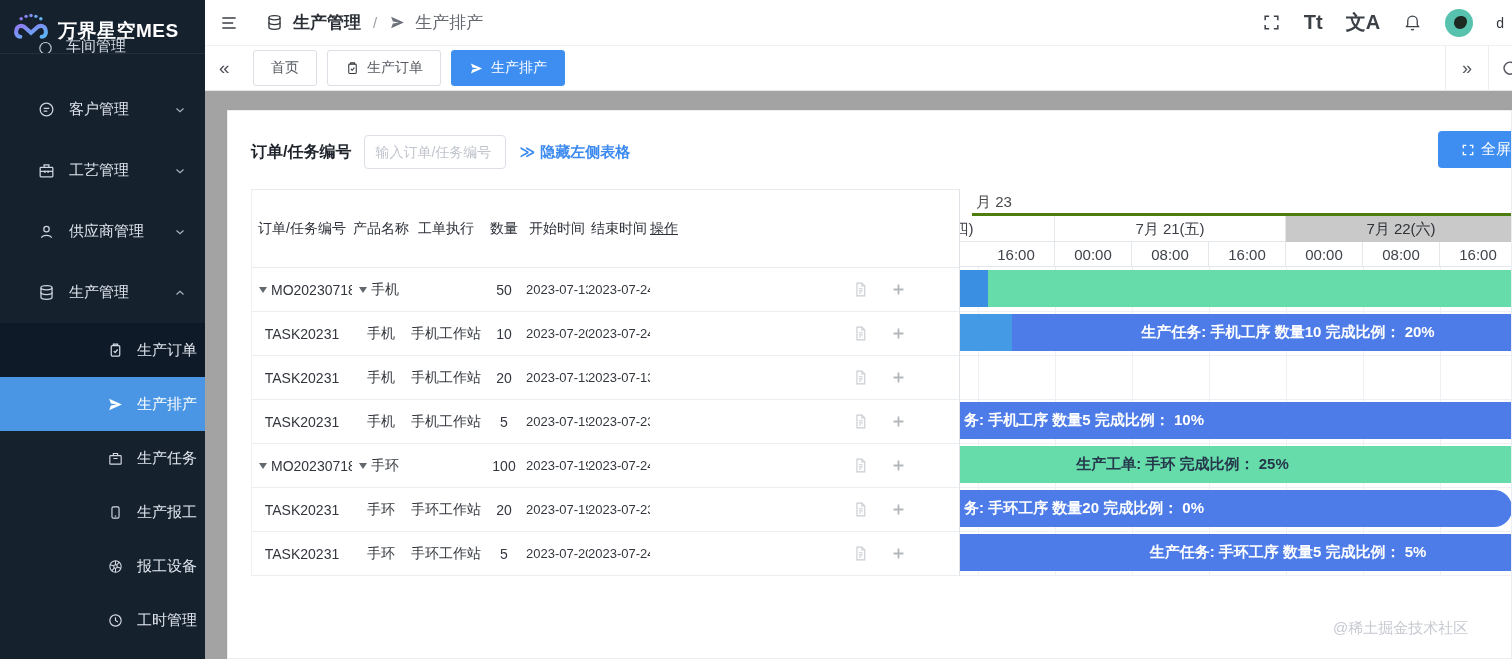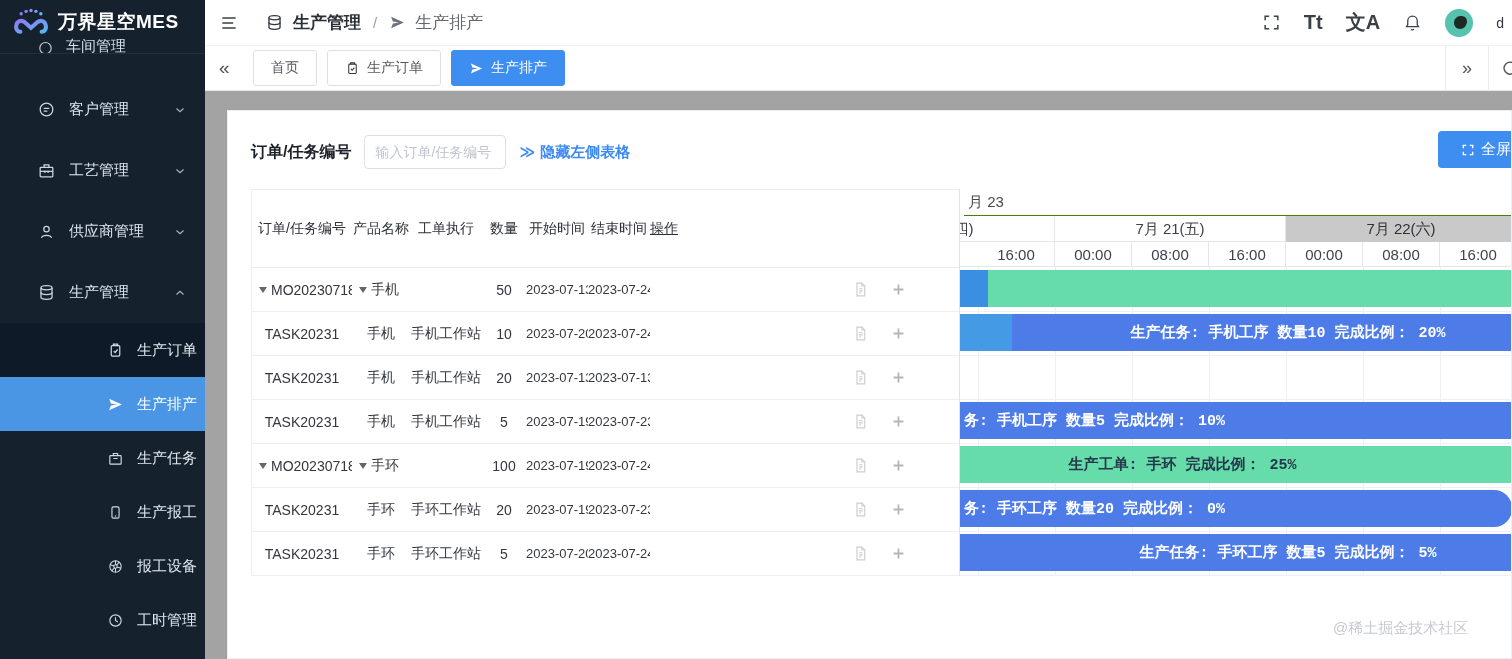--- a/index.html
+++ b/index.html
@@ -2,21 +2,21 @@
 <html><head>
 <meta charset="utf-8">
 <style>
   * { margin:0; padding:0; box-sizing:border-box; }
   html,body { width:1512px; height:659px; overflow:hidden; }
   body { font-family:"Liberation Sans","DejaVu Sans",sans-serif; }
   .app { position:relative; width:1512px; height:659px; overflow:hidden; background:#f0f2f5; }
 
   
   .sidebar { position:absolute; left:0; top:0; width:205px; height:659px; background:#16212e; z-index:5; }
-  .logo-row { position:absolute; top:0; left:0; right:0; height:44px; display:flex; align-items:center; padding-left:13px; gap:9px; }
+  .logo-row { position:absolute; top:0; left:0; right:0; height:44px; display:flex; align-items:flex-end; padding-left:13px; gap:9px; }
   .logo-icon { width:36px; height:34px; }
   .logo-text { color:#fff; font-size:19px; font-weight:bold; letter-spacing:.5px; }
   .clipped-item { position:absolute; top:37px; left:0; right:0; height:17px; overflow:hidden; border-bottom:1px solid #242f3e; }
   .clipped-inner { display:flex; align-items:flex-end; padding-left:37px; gap:12px; color:#d6dde6; font-size:15px; }
   .clipped-inner .icn { width:17px; height:17px; color:#c6cfda; }
   .groups { position:absolute; top:79px; left:0; right:0; }
   .group { height:61px; display:flex; align-items:center; padding:0 18px 0 37px; gap:13px; color:#dde4ec; font-size:15px; cursor:pointer; }
   .group .icn { width:19px; height:19px; color:#ccd5e0; flex:0 0 auto; }
   .group .chev { margin-left:auto; width:14px; height:14px; color:#a9b4c2; }
   .submenu { position:absolute; top:323px; left:0; right:0; }
@@ -77,28 +77,28 @@
   .td { text-align:center; white-space:nowrap; overflow:hidden; }
   .td.left { text-align:left; padding-left:7px; display:flex; align-items:center; gap:4px; }
   .td.date { font-size:13px; }
   .td.ops { display:flex; justify-content:flex-end; align-items:center; gap:21px; padding-right:52px; }
   .caret { width:0; height:0; border-left:4.5px solid transparent; border-right:4.5px solid transparent; border-top:6px solid #62676e; display:inline-block; flex:0 0 auto; }
   .op-ic { width:17px; height:17px; color:#c9cdd2; cursor:pointer; }
   .op-ic.plus { color:#b3b7bc; }
 
   
   .gantt { flex:1; position:relative; overflow:hidden; border-left:1px solid #dfe3e8; background:#fff; }
-  .g-week { position:absolute; top:0; left:4px; right:0; height:27px; border-bottom:1px solid #4d7c0f;text-align:right; }
+  .g-week { position:absolute; top:0; left:12px; right:0; height:27px; border-bottom:3px solid #4d7c0f;text-align:right; }
   .g-week-label { position:absolute; left:4px; top:4px; font-size:15px; color:#4a4a4a; white-space:nowrap; }
   .g-days { position:absolute; top:27px; left:0; right:0; height:26px; border-bottom:1px solid #e4e7ea; }
   .g-day { position:absolute; top:0; height:26px; display:flex; align-items:center; justify-content:center; font-size:15px; color:#3d4147; border-right:1px solid #e4e7ea; white-space:nowrap; }
   .g-day.weekend { background:#c9c9c9; color:#2e3237; }
   .g-hours { position:absolute; top:53px; left:0; right:0; height:25px; border-bottom:1px solid #e4e7ea; }
   .g-hour { position:absolute; top:0; width:77px; height:25px; display:flex; align-items:center; justify-content:center; font-size:15px; color:#3f444a; border-right:1px solid #e4e7ea; }
-  .g-body { position:absolute; top:78px; left:0; right:0; height:309px;font-family:Liberation Mono, monospace; }
+  .g-body { position:absolute; top:78px; left:0; right:0; height:309px; }
   .g-vline { position:absolute; top:0; height:308px; width:1px; background:#eef0f3; }
   .g-hline { position:absolute; left:0; right:0; height:1px; background:#eef0f3; }
   .g-bar { position:absolute; height:37px; display:flex; align-items:center; overflow:hidden; font-size:15px; font-weight:bold; color:#fff; white-space:nowrap; cursor:pointer; }
   .g-bar.blue { background:#4d7ce8; }
   .g-bar.green { background:#66dcab; color:#25374a; }
   .g-bar.rounded { border-radius:0 18px 18px 0; }
   .g-bar .prog { position:absolute; left:0; top:0; bottom:0; }
   .g-bar.blue .prog { background:#459ae6; }
   .g-bar.green .prog { background:#3a8fe2; }
   .g-bar .blabel { position:relative; z-index:2; width:100%; }

